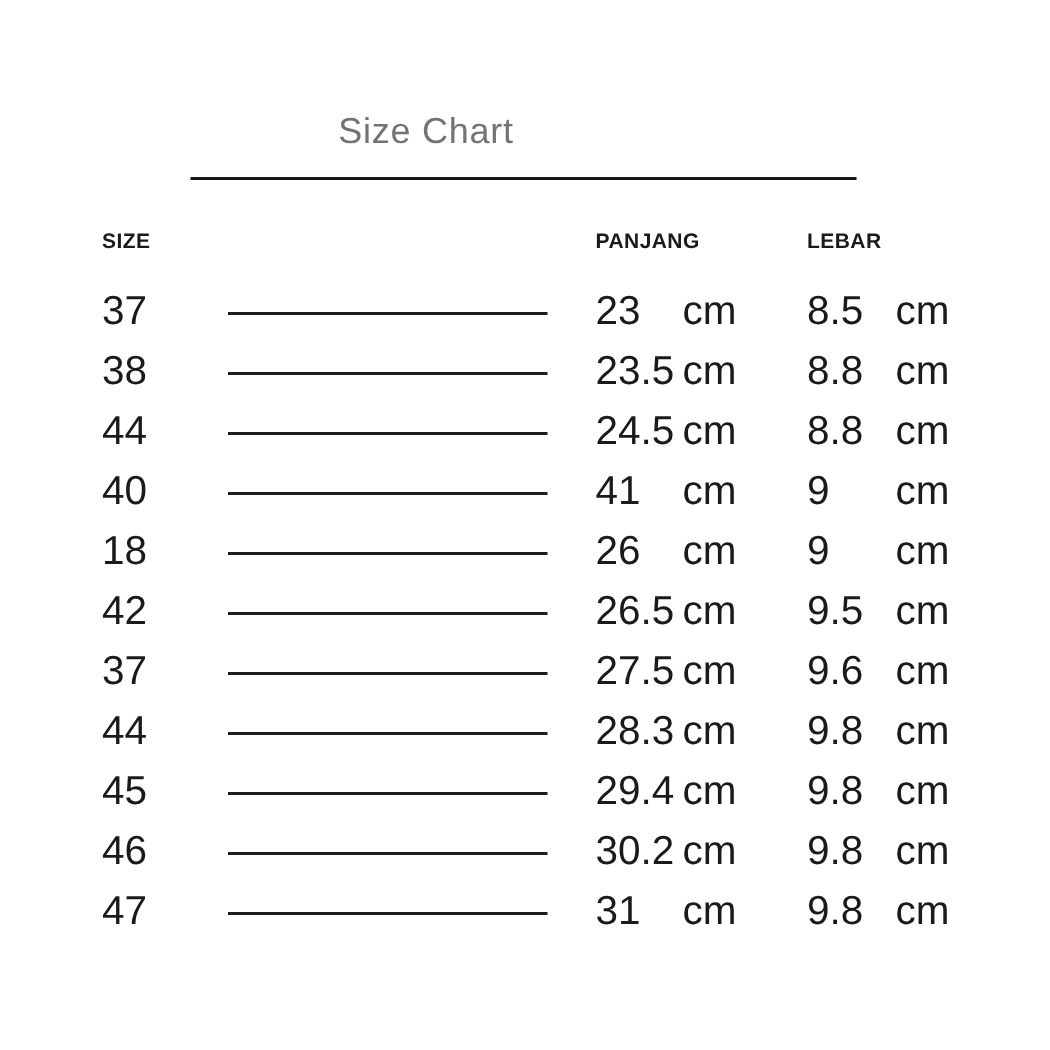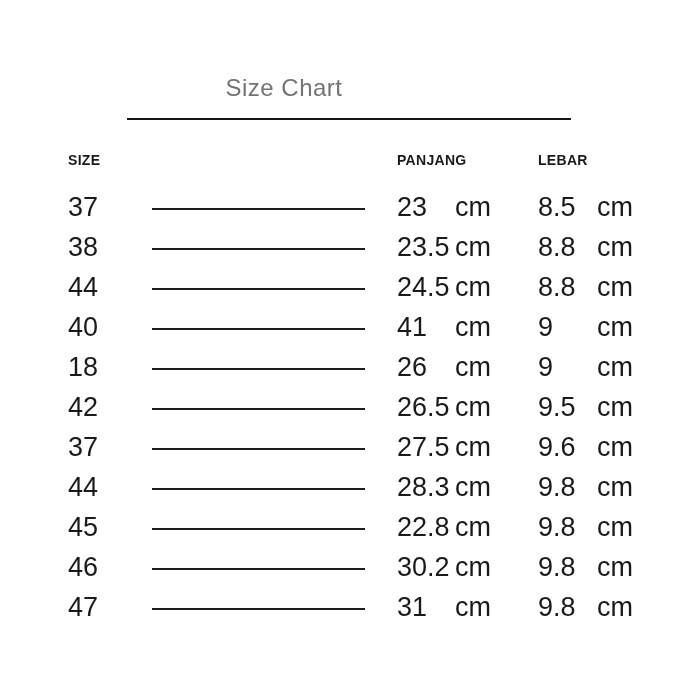--- a/index.html
+++ b/index.html
@@ -152,21 +152,21 @@
       <span class="fill-line"></span>
       <span class="c-pval">28.3</span>
       <span class="c-punit">cm</span>
       <span class="c-lval">9.8</span>
       <span class="c-lunit">cm</span>
     </div>
 
     <div class="row">
       <span class="c-size">45</span>
       <span class="fill-line"></span>
-      <span class="c-pval">22.8</span>
+      <span class="c-pval">29.4</span>
       <span class="c-punit">cm</span>
       <span class="c-lval">9.8</span>
       <span class="c-lunit">cm</span>
     </div>
 
     <div class="row">
       <span class="c-size">46</span>
       <span class="fill-line"></span>
       <span class="c-pval">30.2</span>
       <span class="c-punit">cm</span>

